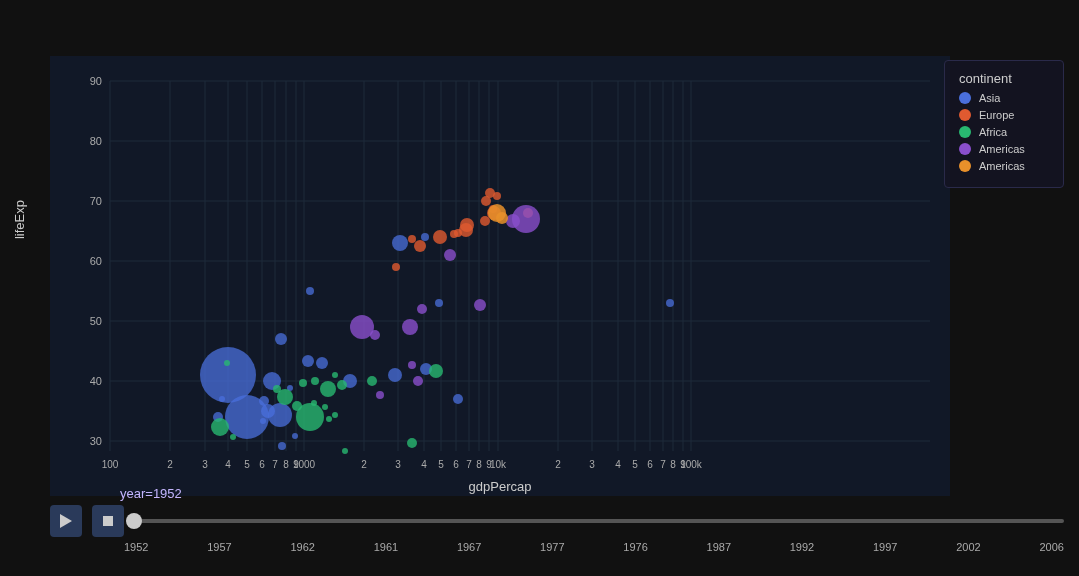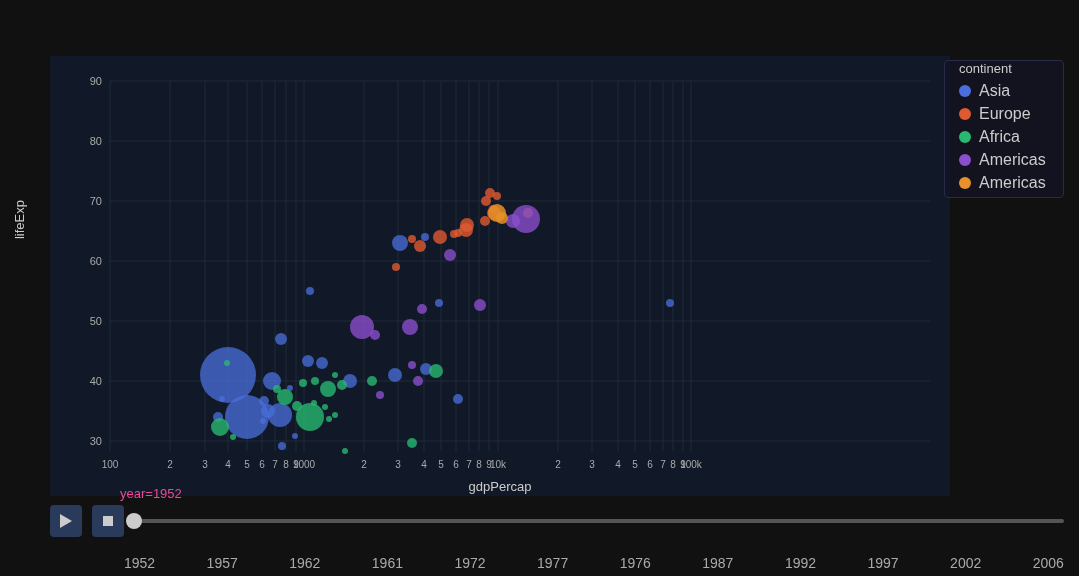--- a/index.html
+++ b/index.html
@@ -27,53 +27,53 @@
     #chart-svg {
       width: 100%;
       height: 100%;
     }
     #legend {
       position: absolute;
       top: 60px;
       right: 15px;
       background: rgba(20,20,35,0.85);
       border: 1px solid #2a2a4a;
-      padding: 0 14px;
+      padding: 10px 14px;
       border-radius: 4px;
       width: 120px;
     }
     .legend-title {
       color: #ccc;
       font-size: 13px;
       margin-bottom: 6px;
     }
     .legend-item {
       display: flex;
-      align-items: center;
+      align-items: flex-start;
       margin-bottom: 5px;
-      font-size: 16px;
+      font-size: 11px;
       color: #ccc;
     }
     .legend-dot {
       width: 12px;
       height: 12px;
       border-radius: 50%;
       margin-right: 8px;
       flex-shrink: 0;
     }
     #controls {
       position: absolute;
       bottom: 10px;
       left: 50px;
       right: 15px;
       height: 80px;
     }
     #year-label {
       font-size: 13px;
-      color: #ec4899;
+      color: #c4b5fd;
       margin-bottom: 4px;
       margin-left: 70px;
     }
     #playbar-row {
       display: flex;
       align-items: center;
       gap: 10px;
     }
     #play-btn, #stop-btn {
       width: 32px;
@@ -114,22 +114,22 @@
       width: 16px;
       height: 16px;
       background: #ccc;
       border-radius: 50%;
       cursor: pointer;
     }
     #year-ticks {
       display: flex;
       justify-content: space-between;
       margin-left: 74px;
-      margin-top: 18px;
-      font-size: 14px;
+      margin-top: 4px;
+      font-size: 11px;
       color: #aaa;
     }
   </style>
 </head>
 <body>
 
 <div id="main-container">
 
   <div style="position:absolute;left:12px;top:200px;writing-mode:vertical-rl;transform:rotate(180deg);font-size:13px;color:#ccc;">lifeExp</div>
 
@@ -439,21 +439,21 @@
           <div id="slider-fill"></div>
           <div id="slider-thumb"></div>
         </div>
       </div>
     </div>
     <div id="year-ticks">
       <span>1952</span>
       <span>1957</span>
       <span>1962</span>
       <span>1961</span>
-      <span>1972</span>
+      <span>1967</span>
       <span>1977</span>
       <span>1976</span>
       <span>1987</span>
       <span>1992</span>
       <span>1997</span>
       <span>2002</span>
       <span>2006</span>
     </div>
   </div>
 </div>

